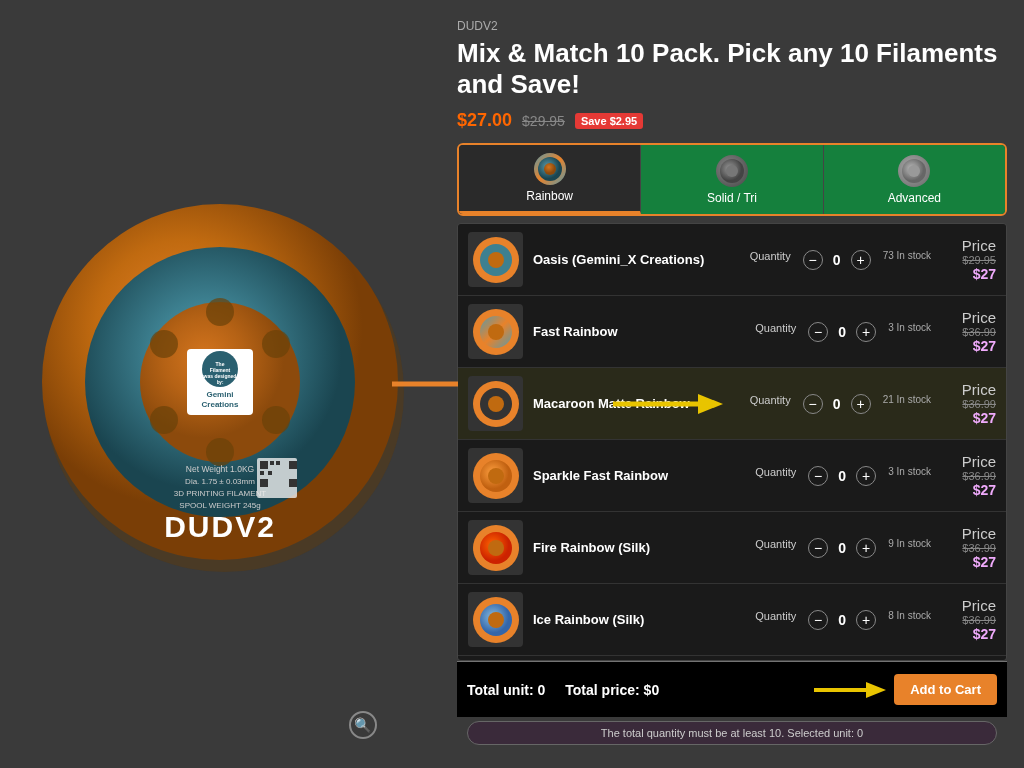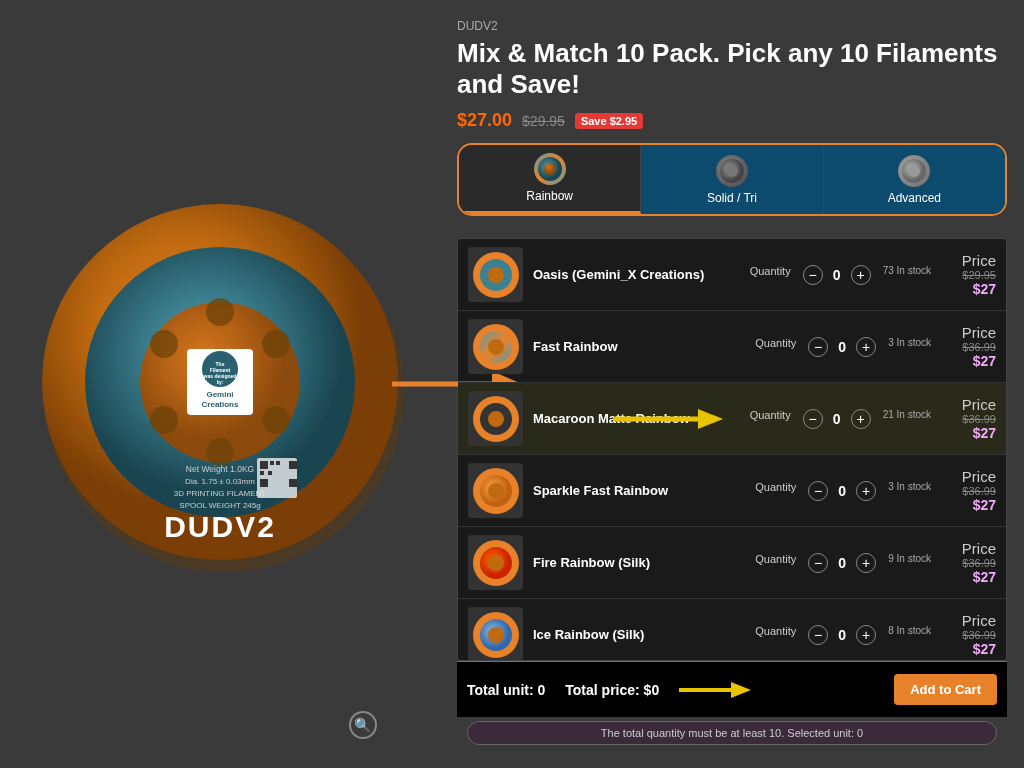--- a/index.html
+++ b/index.html
@@ -86,27 +86,27 @@
       color: white;
       font-size: 11px;
       font-weight: bold;
       padding: 2px 6px;
       border-radius: 3px;
     }
     
     .category-tabs {
       display: flex;
       border: 2px solid #e8822a;
-      border-radius: 15px;
+      border-radius: 6px;
       overflow: hidden;
-      margin-bottom: 22px;
+      margin-bottom: 7px;
     }
     .category-tab {
       flex: 1;
-      background: #0c4a6e;
+      background: #15803d;
       color: white;
       display: flex;
       flex-direction: column;
       align-items: center;
       justify-content: center;
       padding: 8px 5px;
       cursor: pointer;
       border-right: 1px solid #444;
       font-size: 12px;
       gap: 4px;
@@ -243,21 +243,21 @@
       color: white;
       font-size: 14px;
       font-weight: bold;
       display: flex;
       gap: 20px;
     }
     .add-to-cart-area {
       display: flex;
       align-items: center;
       flex: 1;
-      justify-content: space-between;
+      justify-content: flex-end;
     }
     .add-to-cart-btn {
       background: #e8822a;
       color: white;
       border: none;
       padding: 8px 16px;
       border-radius: 4px;
       font-size: 13px;
       font-weight: bold;
       cursor: pointer;

